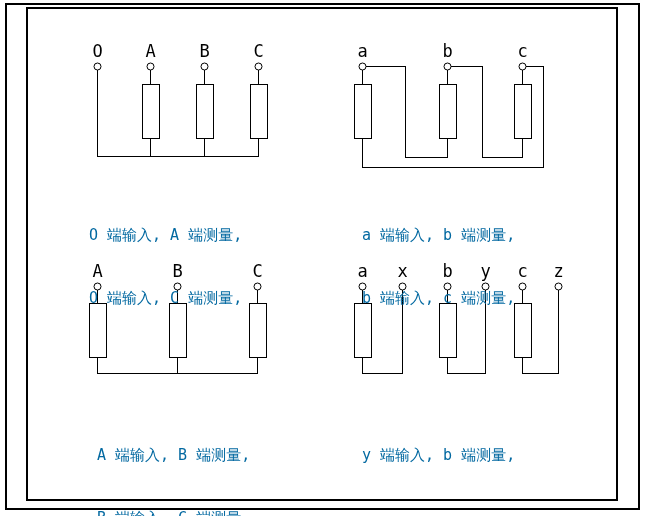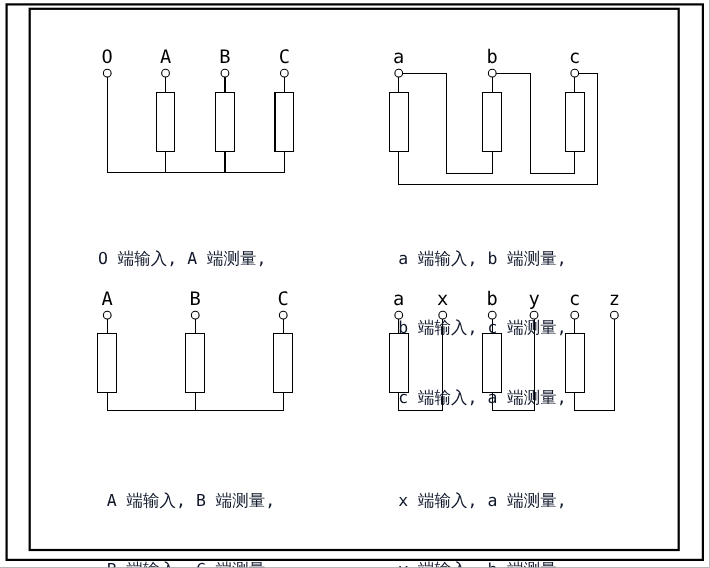--- a/index.html
+++ b/index.html
@@ -51,21 +51,21 @@
     font-family: "DejaVu Sans Mono", "Liberation Mono", monospace;
     font-size: 17px;
     fill: #000000;
     text-anchor: middle;
   }
   .caption {
     position: absolute;
     font-size: 15px;
     line-height: 21px;
     white-space: pre;
-    color: #0f172a;
+    color: #0369a1;
   }
 </style>
 </head>
 <body>
 
 <div class="page">
 
   <div class="outer-border"></div>
   <div class="inner-border"></div>
 
@@ -127,33 +127,32 @@
       <text class="tlabel" x="402.5" y="277">x</text>
       <text class="tlabel" x="447.5" y="277">b</text>
       <text class="tlabel" x="485.5" y="277">y</text>
       <text class="tlabel" x="522.5" y="277">c</text>
       <text class="tlabel" x="558.5" y="277">z</text>
     </g>
   </svg>
 
   <div class="caption" style="left:89px; top:183px;">
     <div>O 端输入, A 端测量,</div>
+    <div>O 端输入, C 端测量,</div>
   </div>
 
   <div class="caption" style="left:362px; top:183px;">
     <div>a 端输入, b 端测量,</div>
     <div>b 端输入, c 端测量,</div>
-    <div>c 端输入, a 端测量,</div>
   </div>
 
   <div class="caption" style="left:97px; top:403px;">
     <div>A 端输入, B 端测量,</div>
     <div>B 端输入, C 端测量,</div>
     
   </div>
 
   <div class="caption" style="left:362px; top:403px;">
-    <div>x 端输入, a 端测量,</div>
     <div>y 端输入, b 端测量,</div>
     
   </div>
 
 </div>
 
 </body></html>

